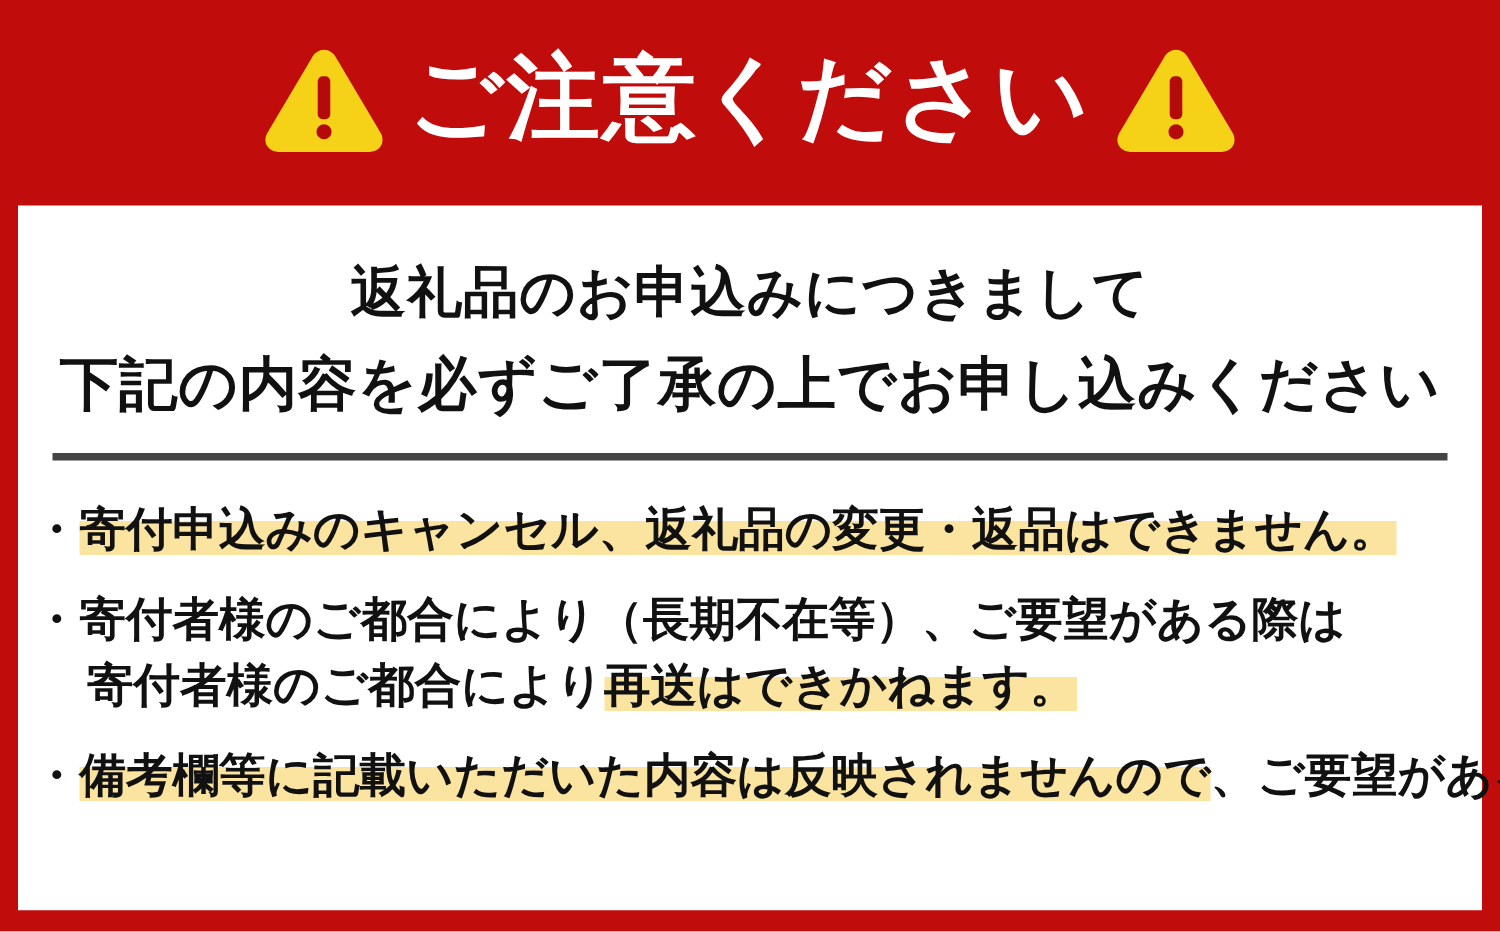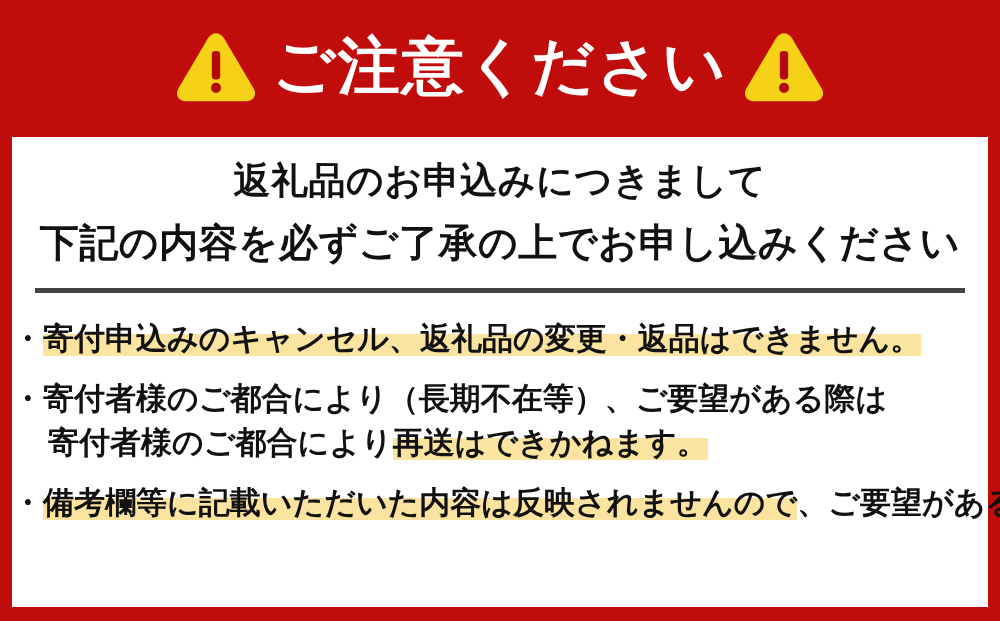--- a/index.html
+++ b/index.html
@@ -58,21 +58,21 @@
     position: absolute;
     left: 12px;
     top: 137px;
     width: 976px;
     height: 470px;
     background: #ffffff;
     box-sizing: border-box;
   }
 
   .heading-block {
-    padding-top: 14px;
+    padding-top: 28px;
     text-align: center;
     color: #111111;
   }
 
   .heading-line {
     font-size: 37px;
     font-weight: bold;
     line-height: 1.62;
     letter-spacing: 0.5px;
     white-space: nowrap;
@@ -91,20 +91,21 @@
 
   
   .bullet-list {
     margin: 0;
     padding: 24px 0 0 0;
     list-style: none;
   }
 
   .bullet-item {
     position: relative;
+    padding-left: 10px;
     margin-bottom: 16px;
   }
 
   .bullet-line {
     font-size: 31px;
     font-weight: bold;
     line-height: 1.42;
     color: #111111;
     white-space: nowrap;
     letter-spacing: 0px;

